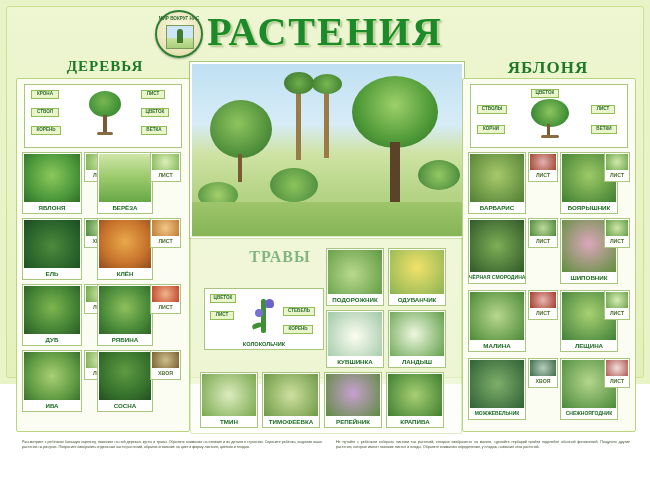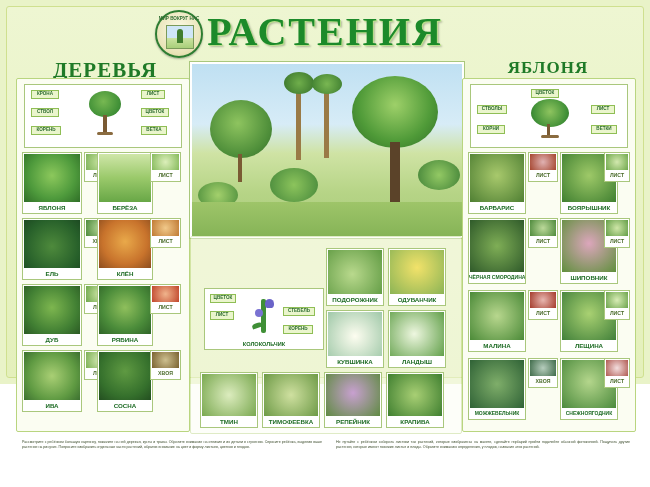--- a/index.html
+++ b/index.html
@@ -119,21 +119,21 @@
 <div class="poster">
   <div class="frame"></div>
 
   <div class="logo">
     <div class="lbl">МИР ВОКРУГ НАС</div>
     <div class="pic"></div>
   </div>
 
   <div class="title">РАСТЕНИЯ</div>
 
-  <div class="sec-title" style="left:20px;top:58px;width:170px;font-size:21px;">ДЕРЕВЬЯ</div>
+  <div class="sec-title" style="left:20px;top:58px;width:170px;font-size:15px;">ДЕРЕВЬЯ</div>
 
   <div class="panel" style="left:16px;top:78px;width:172px;height:352px;"></div>
 
   <div class="schema" style="left:24px;top:84px;width:156px;height:62px;">
     <div class="node" style="left:6px;top:5px;width:28px;">КРОНА</div>
     <div class="node" style="left:116px;top:5px;width:24px;">ЛИСТ</div>
     <div class="node" style="left:6px;top:23px;width:28px;">СТВОЛ</div>
     <div class="node" style="left:116px;top:23px;width:28px;">ЦВЕТОК</div>
     <div class="node" style="left:6px;top:41px;width:30px;">КОРЕНЬ</div>
     <div class="node" style="left:116px;top:41px;width:26px;">ВЕТКА</div>
@@ -225,20 +225,21 @@
     <div class="trunk" style="left:104px;top:18px;width:5px;height:78px;background:#9a7a46;"></div>
     <div class="tree-crown" style="left:92px;top:8px;width:30px;height:22px;background:radial-gradient(circle at 50% 50%,#6fae4b,#357029);"></div>
     <div class="trunk" style="left:132px;top:22px;width:5px;height:72px;background:#9a7a46;"></div>
     <div class="tree-crown" style="left:120px;top:10px;width:30px;height:20px;background:radial-gradient(circle at 50% 50%,#79b752,#3a7a2d);"></div>
     <div class="tree-crown" style="left:78px;top:104px;width:48px;height:34px;background:radial-gradient(circle at 50% 50%,#8cc45c,#44863a);"></div>
     <div class="tree-crown" style="left:226px;top:96px;width:42px;height:30px;background:radial-gradient(circle at 50% 50%,#93c964,#3f8036);"></div>
     <div class="tree-crown" style="left:6px;top:118px;width:40px;height:26px;background:radial-gradient(circle at 50% 50%,#a3d06c,#4e8f3c);"></div>
     <div style="position:absolute;left:0;bottom:0;width:100%;height:34px;background:linear-gradient(180deg,#9ec569 0%,#86b457 100%);"></div>
   </div>
 
+  <div class="sec-title" style="left:190px;top:248px;width:180px;font-size:16px;">ТРАВЫ</div>
 
   <div class="panel" style="left:190px;top:236px;width:270px;height:196px;opacity:.45;"></div>
 
   <div class="schema" style="left:204px;top:288px;width:118px;height:60px;">
     <div class="node" style="left:5px;top:5px;width:26px;">ЦВЕТОК</div>
     <div class="node" style="left:78px;top:18px;width:32px;">СТЕБЕЛЬ</div>
     <div class="node" style="left:5px;top:22px;width:24px;">ЛИСТ</div>
     <div class="node" style="left:78px;top:36px;width:30px;">КОРЕНЬ</div>
     <div class="plant" style="left:44px;top:4px;width:30px;height:50px;">
       <div class="blade" style="left:12px;top:6px;width:5px;height:34px;background:#3f8f36;border-radius:2px;"></div>

